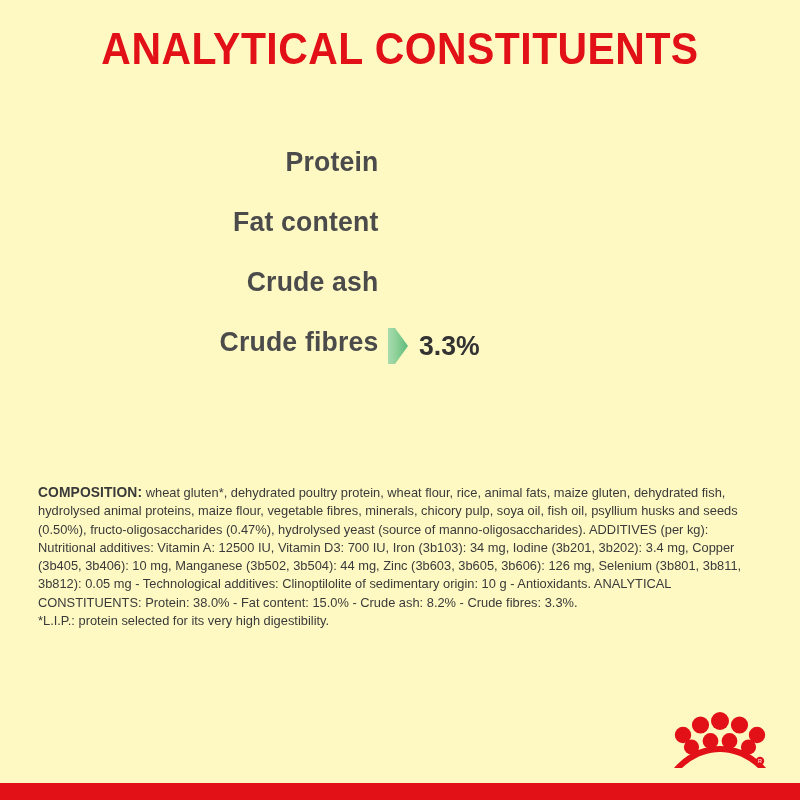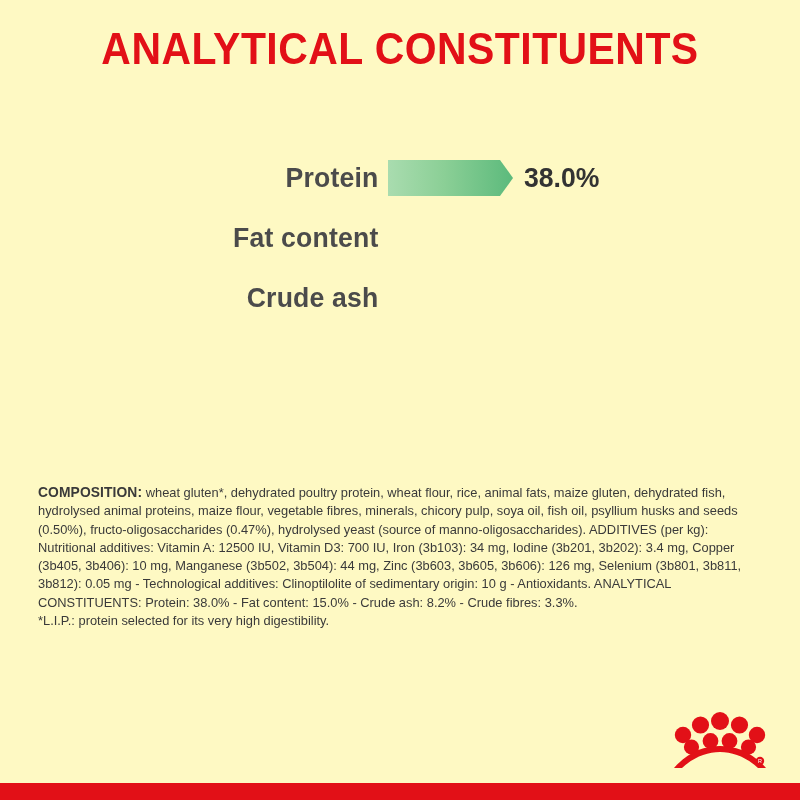--- a/index.html
+++ b/index.html
@@ -43,21 +43,20 @@
     position: absolute;
     top: 148px;
     left: 0;
     width: 800px;
   }
 
   .row {
     position: relative;
     height: 60px;
     display: flex;
-    align-items: center;
   }
 
   .row-label {
     width: 388px;
     text-align: right;
     padding-right: 10px;
     color: #4b4b4b;
     font-family: "Liberation Sans Narrow", "Liberation Sans", "DejaVu Sans", sans-serif;
     font-weight: 700;
     font-size: 28px;
@@ -142,34 +141,37 @@
 <body>
 
 <div class="page">
 
   <h1 class="title">ANALYTICAL CONSTITUENTS</h1>
 
   <div class="constituents">
 
     <div class="row">
       <div class="row-label">Protein</div>
+    </div>
+
+    <div class="row">
+      <div class="row-label">Fat content</div>
+    </div>
+
+    <div class="row">
+      <div class="row-label">Crude ash</div>
+    </div>
+
+    <div class="row">
+      <div class="row-label">Crude fibres</div>
       <div class="row-bar-wrap">
-        <div class="row-bar" id="bar-0" style="width: 125px;"></div>
-        <div class="row-value">38.0%</div>
+        <div class="row-bar" id="bar-3" style="width: 20px;"></div>
+        <div class="row-value">3.3%</div>
       </div>
     </div>
-
-    <div class="row">
-      <div class="row-label">Fat content</div>
-    </div>
-
-    <div class="row">
-      <div class="row-label">Crude ash</div>
-    </div>
-
 
   </div>
 
   <div class="composition">
     <b>COMPOSITION:</b><span> wheat gluten*, dehydrated poultry protein, wheat flour, rice, animal fats, maize gluten, dehydrated fish, hydrolysed animal proteins, maize flour, vegetable fibres, minerals, chicory pulp, soya oil, fish oil, psyllium husks and seeds (0.50%), fructo-oligosaccharides (0.47%), hydrolysed yeast (source of manno-oligosaccharides). ADDITIVES (per kg): Nutritional additives: Vitamin A: 12500 IU, Vitamin D3: 700 IU, Iron (3b103): 34 mg, Iodine (3b201, 3b202): 3.4 mg, Copper (3b405, 3b406): 10 mg, Manganese (3b502, 3b504): 44 mg, Zinc (3b603, 3b605, 3b606): 126 mg, Selenium (3b801, 3b811, 3b812): 0.05 mg - Technological additives: Clinoptilolite of sedimentary origin: 10 g - Antioxidants. ANALYTICAL CONSTITUENTS: Protein: 38.0% - Fat content: 15.0% - Crude ash: 8.2% - Crude fibres: 3.3%.</span>
     <span class="lip">*L.I.P.: protein selected for its very high digestibility.</span>
   </div>
 
   <div class="logo">
     <svg viewBox="0 0 96 62" width="96" height="62" aria-hidden="true">

